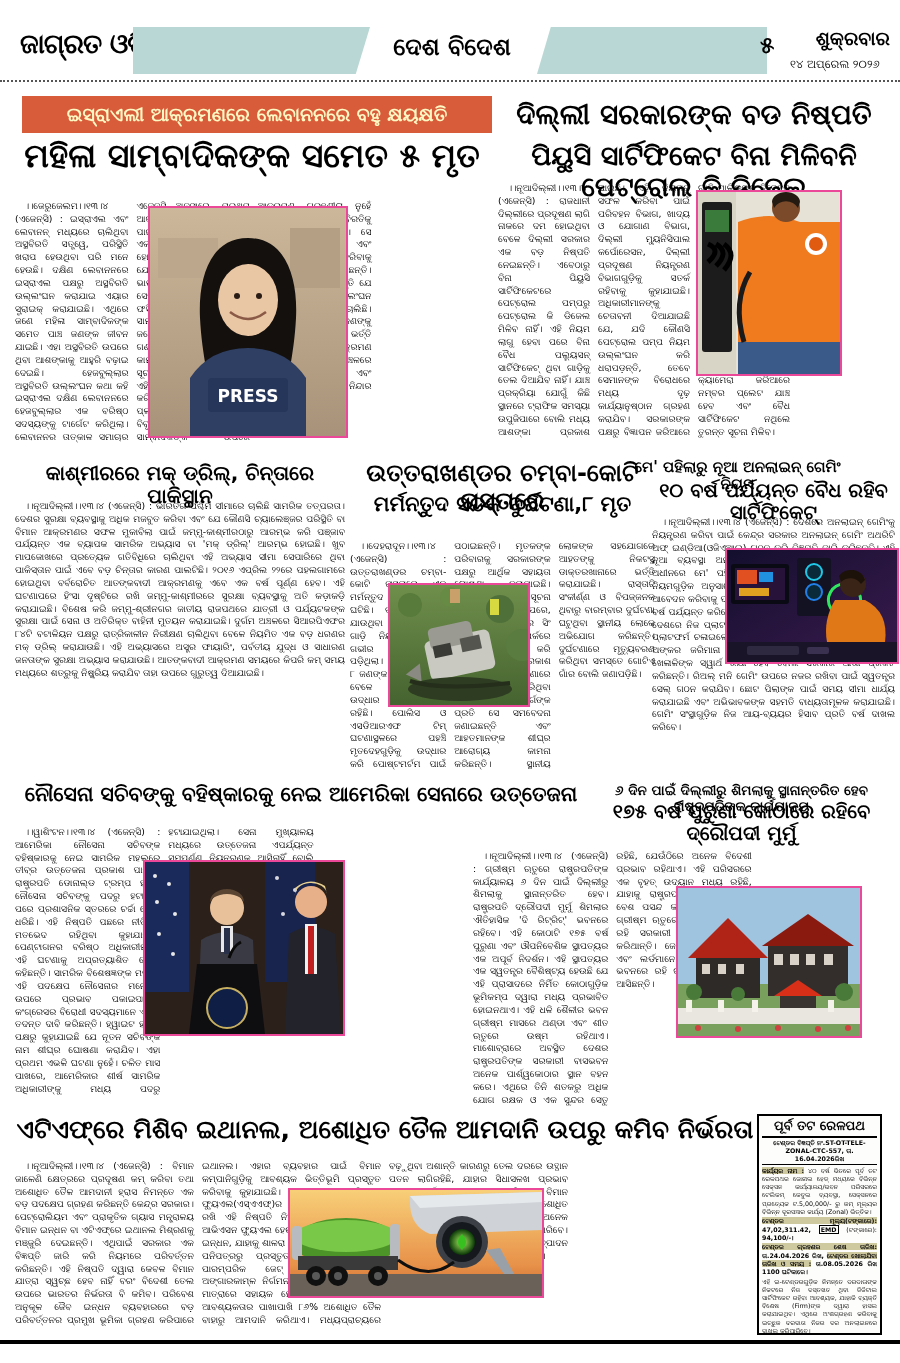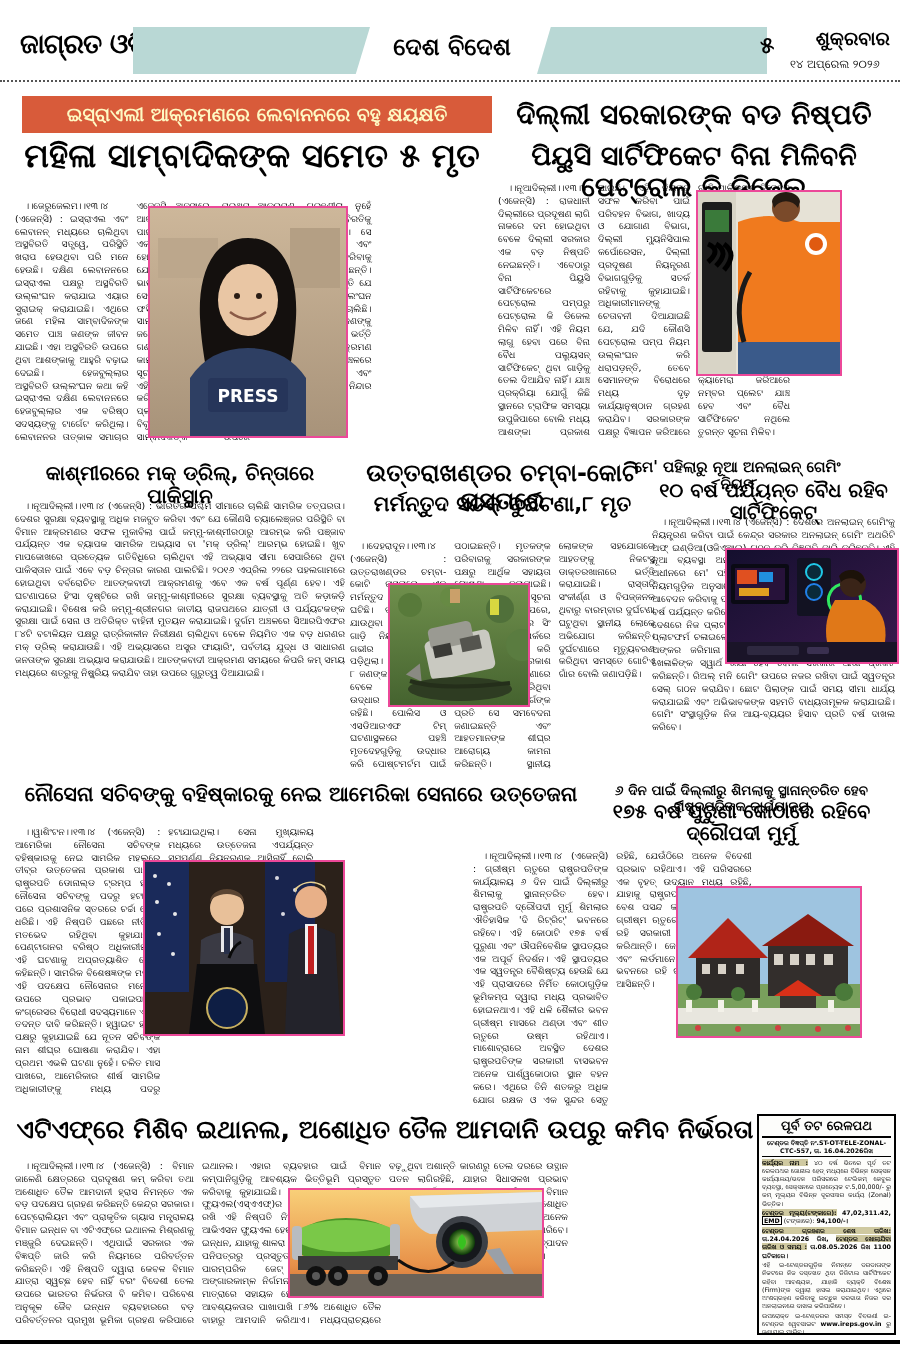--- a/index.html
+++ b/index.html
@@ -21,21 +21,21 @@
   .kicker{background:#d85b3a;color:#fef9c3;font-weight:900;text-align:center;}
   .hl-title{font-weight:900;text-align:center;line-height:1.15;}
   .body-text{font-size:9.3px;line-height:1.38;text-align:justify;overflow:hidden;position:absolute;}
   .body-text::first-letter{padding-left:10px;}
   .cols3{column-count:3;column-gap:8px;column-fill:auto;}
   .cols4{column-count:4;column-gap:8px;column-fill:auto;}
   .photo{position:absolute;background:#ec4899;padding:2px;}
   .photo svg{display:block;}
 
   
-  .tender{left:757px;top:1114px;width:139px;height:221px;border:2px solid #000;background:#fdfdfb;
+  .tender{left:757px;top:1114px;width:125px;height:221px;border:2px solid #000;background:#fdfdfb;
           font-size:6.3px;line-height:1.3;padding:2px 3px;box-sizing:border-box;overflow:hidden;}
   .tender .t-title{font-size:13px;font-weight:900;text-align:center;border-bottom:2px solid #000;padding-bottom:1px;}
   .tender .t-notice{font-weight:bold;text-align:center;border-bottom:1px solid #000;padding:1px 0;}
   .tender p{margin:1.5px 0;text-align:justify;}
   .tender .hl{background:#cfc9a0;font-weight:bold;}
   .tender .bx{border:1px solid #000;padding:0 1px;font-weight:bold;}
   .tender .b{font-weight:bold;}
 </style>
 </head>
 <body>

